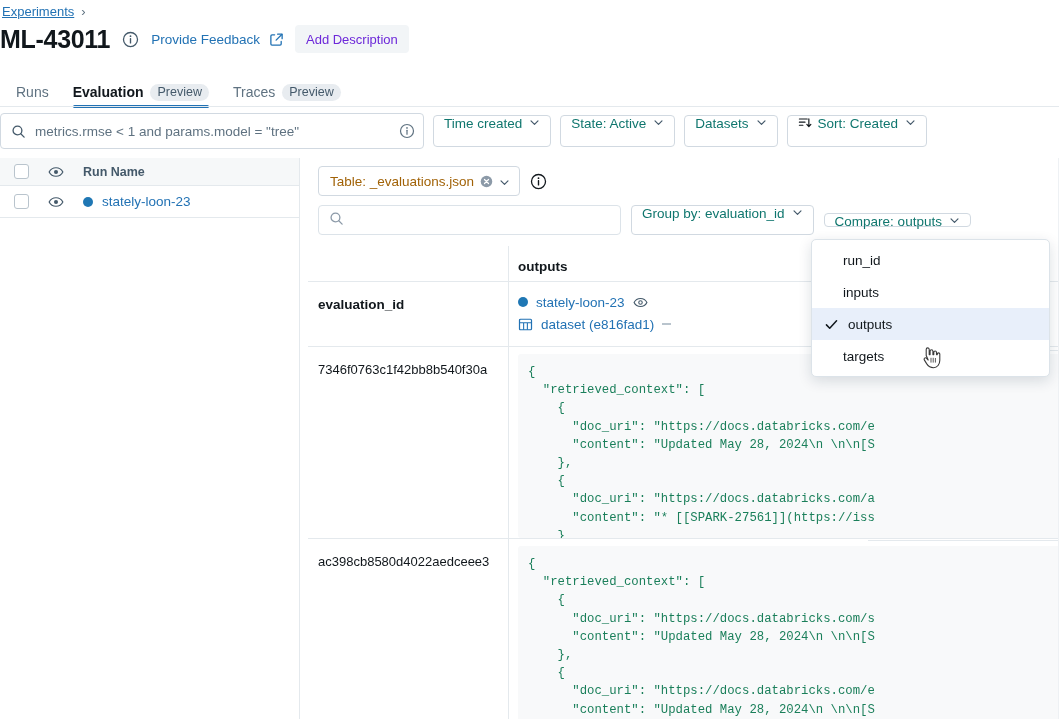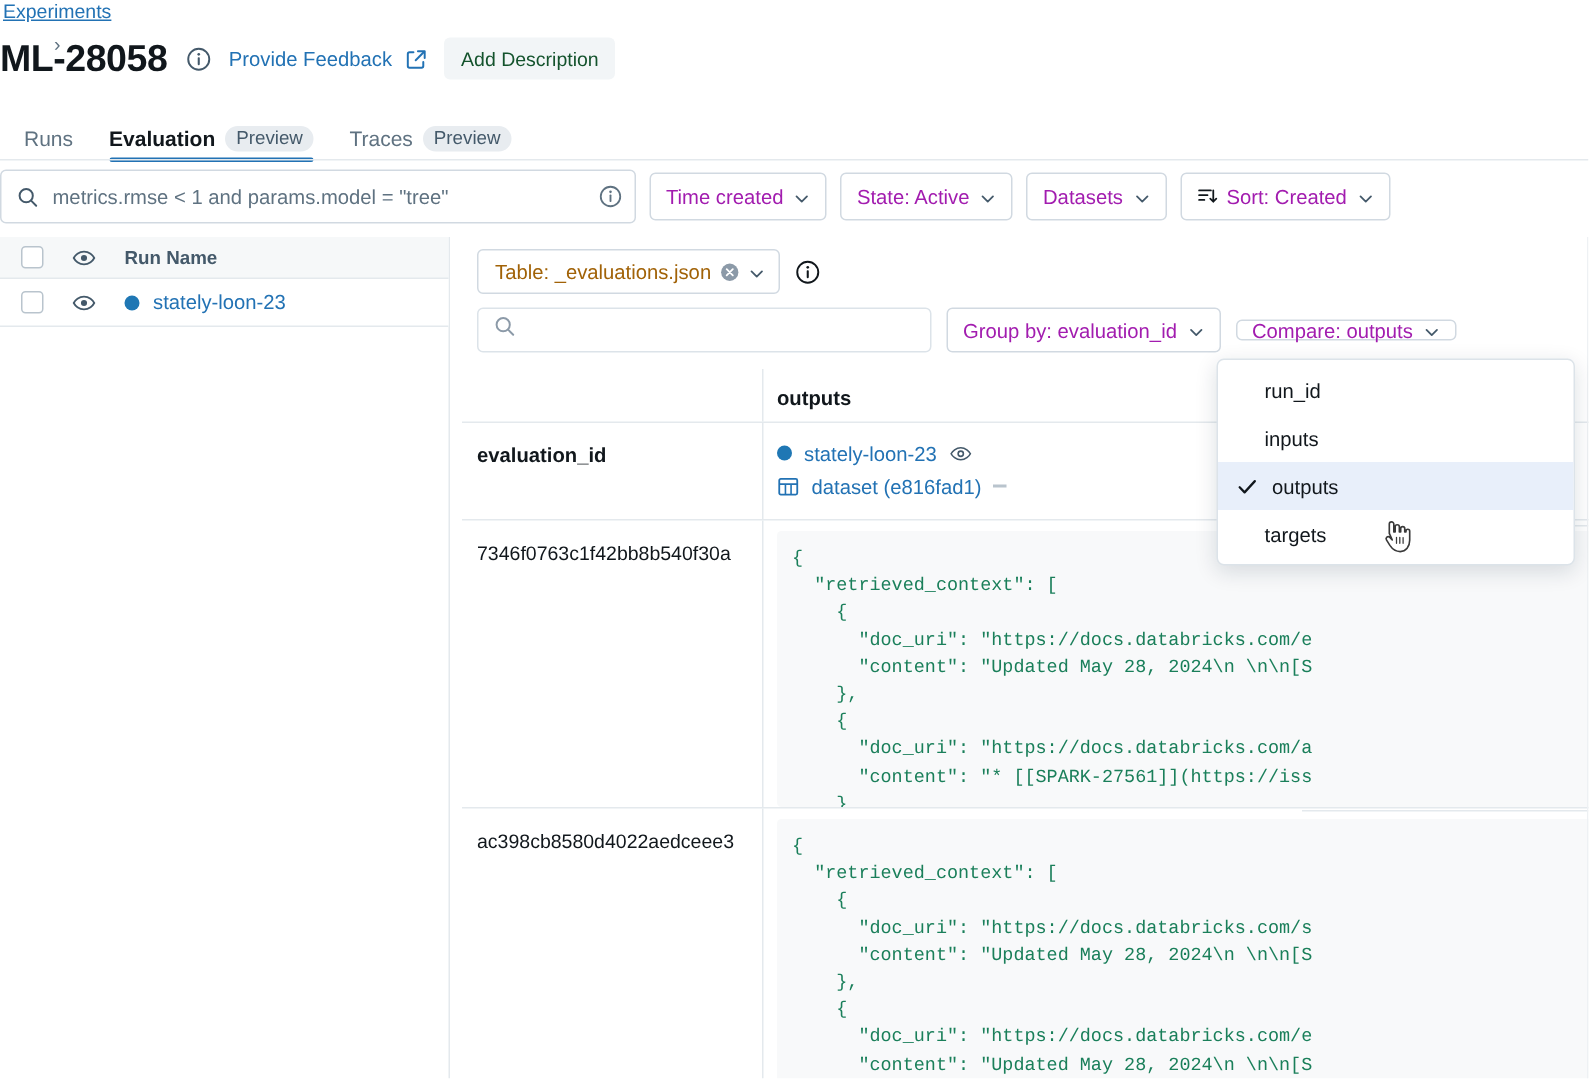--- a/index.html
+++ b/index.html
@@ -6,33 +6,33 @@
   html, body {
     width: 1059px; height: 719px;
     background: #fff;
     font-family: "Liberation Sans", sans-serif;
     color: #11171c;
     overflow: hidden;
   }
   body { position: relative; }
 
   
-  .breadcrumb { position:absolute; left:0; top:0; height:22px; display:flex; align-items:center; gap:7px; padding-left:2px;flex-direction:column; }
+  .breadcrumb { position:absolute; left:0; top:0; height:22px; display:flex; align-items:center; gap:7px; padding-left:2px; }
   .crumb-link { color:#2272b4; font-size:13px; text-decoration:underline; text-decoration-color:#2272b4; cursor:pointer; }
   .crumb-sep { color:#5f7281; font-size:13px; }
 
   
   .title-row { position:absolute; left:0; top:22px; height:34px; display:flex; align-items:center; gap:12px; }
   .page-title { font-size:25px; font-weight:700; letter-spacing:-0.3px; color:#11171c; }
   .info-icon { width:17px; height:17px; display:inline-block; }
   .feedback-link { color:#2272b4; font-size:13.5px; cursor:pointer; }
   .ext-icon { width:14px; height:14px; display:inline-block; margin-left:-3px; }
   .add-desc-btn {
     background:#f2f5f7; border:none; border-radius:4px;
-    height:28px; padding:0 11px; font-size:13px; color:#14532d;
+    height:28px; padding:0 11px; font-size:13px; color:#6d28d9;
     font-family:"Liberation Sans", sans-serif; cursor:pointer;
   }
 
   
   .tabs { position:absolute; left:16px; top:78px; height:30px; display:flex; align-items:flex-start; gap:24px; }
   .tab { display:flex; align-items:center; gap:7px; height:28px; cursor:pointer; position:relative; }
   .tab-label { font-size:14px; color:#5f7281; }
   .tab.active .tab-label { color:#11171c; font-weight:700; }
   .tab.active::after {
     content:""; position:absolute; left:0; right:0; bottom:-2px; height:3px; background:#2272b4; border-radius:2px;
@@ -52,22 +52,22 @@
   .searchbox .s-icon { width:15px; height:15px; flex:none; }
   .searchbox input {
     flex:1; border:none; outline:none; font-size:13.5px; color:#5f7281;
     font-family:"Liberation Sans", sans-serif; padding-left:9px; background:transparent;
   }
   .searchbox input::placeholder { color:#5f7281; }
   .searchbox .i-icon { width:16px; height:16px; flex:none; }
 
   .pill {
     height:32px; border:1px solid #d1d9e1; border-radius:4px; background:#fff;
-    display:flex; align-items:center; gap:7px; padding:0 10px;
-    font-size:13.5px; color:#a21caf; cursor:pointer; white-space:nowrap;
+    display:flex; gap:7px; padding:0 10px;
+    font-size:13.5px; color:#0f766e; cursor:pointer; white-space:nowrap;
     font-family:"Liberation Sans", sans-serif;
   }
   .chev { width:11px; height:11px; flex:none; }
   .sort-icon { width:14px; height:14px; flex:none; margin-right:-1px; }
 
   
   .runs-panel { position:absolute; left:0; top:158px; width:300px; bottom:0; border-right:1px solid #e4e9ed; background:#fff; }
   .runs-head {
     height:28px; background:#f6f8f9; border-bottom:1px solid #e4e9ed;
     display:flex; align-items:center; padding-left:14px; gap:0;text-align:right;
@@ -158,21 +158,21 @@
 </style>
 </head>
 <body>
 
 <div class="breadcrumb">
   <span class="crumb-link">Experiments</span>
   <span class="crumb-sep">›</span>
 </div>
 
 <div class="title-row">
-  <span class="page-title">ML-28058</span>
+  <span class="page-title">ML-43011</span>
   <span class="info-icon">
     <svg viewBox="0 0 16 16" width="17" height="17">
         <circle cx="8" cy="8" r="6.6" fill="none" stroke="#44596a" stroke-width="1.2"></circle>
         <circle cx="8" cy="4.9" r=".85" fill="#44596a"></circle>
         <rect x="7.35" y="6.7" width="1.3" height="5" rx=".5" fill="#44596a"></rect>
       </svg>
   </span>
   <span class="feedback-link">Provide Feedback</span>
   <span class="ext-icon">
     <svg viewBox="0 0 16 16" width="15" height="15">

